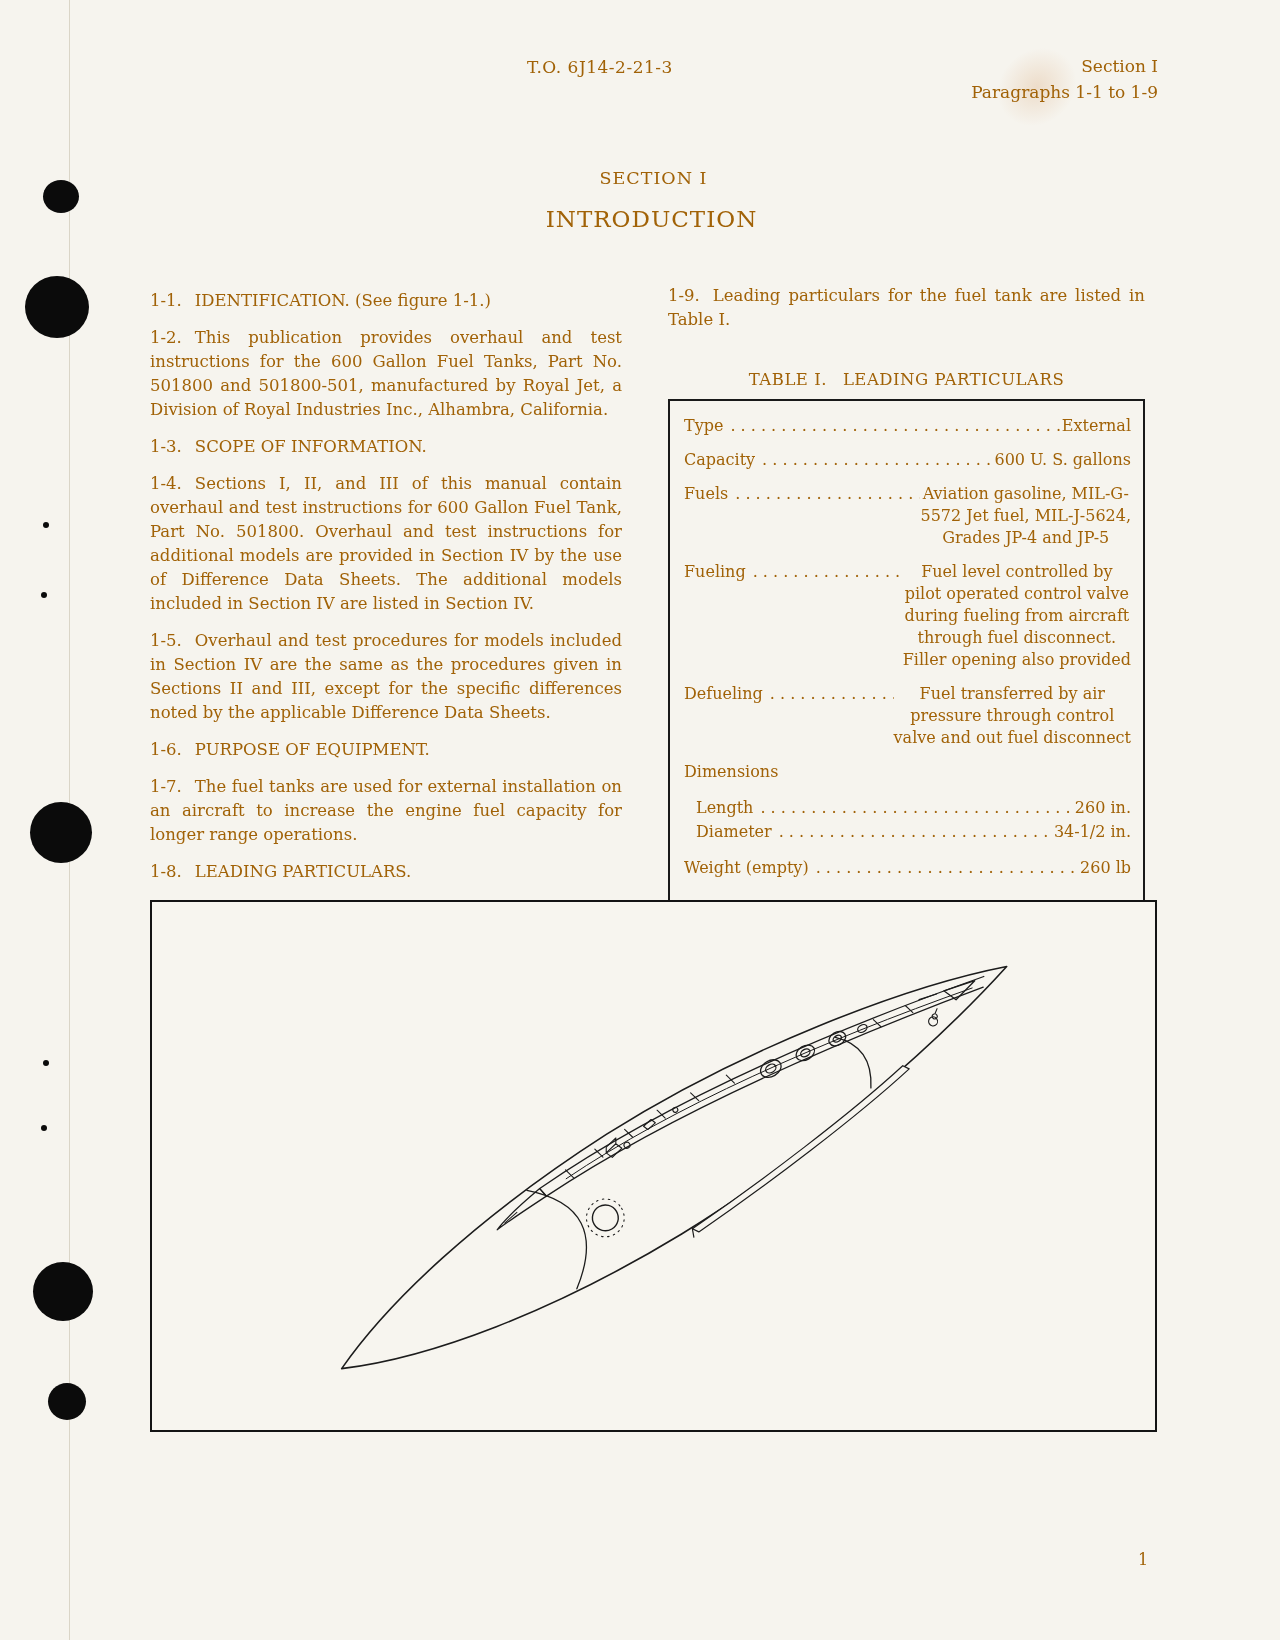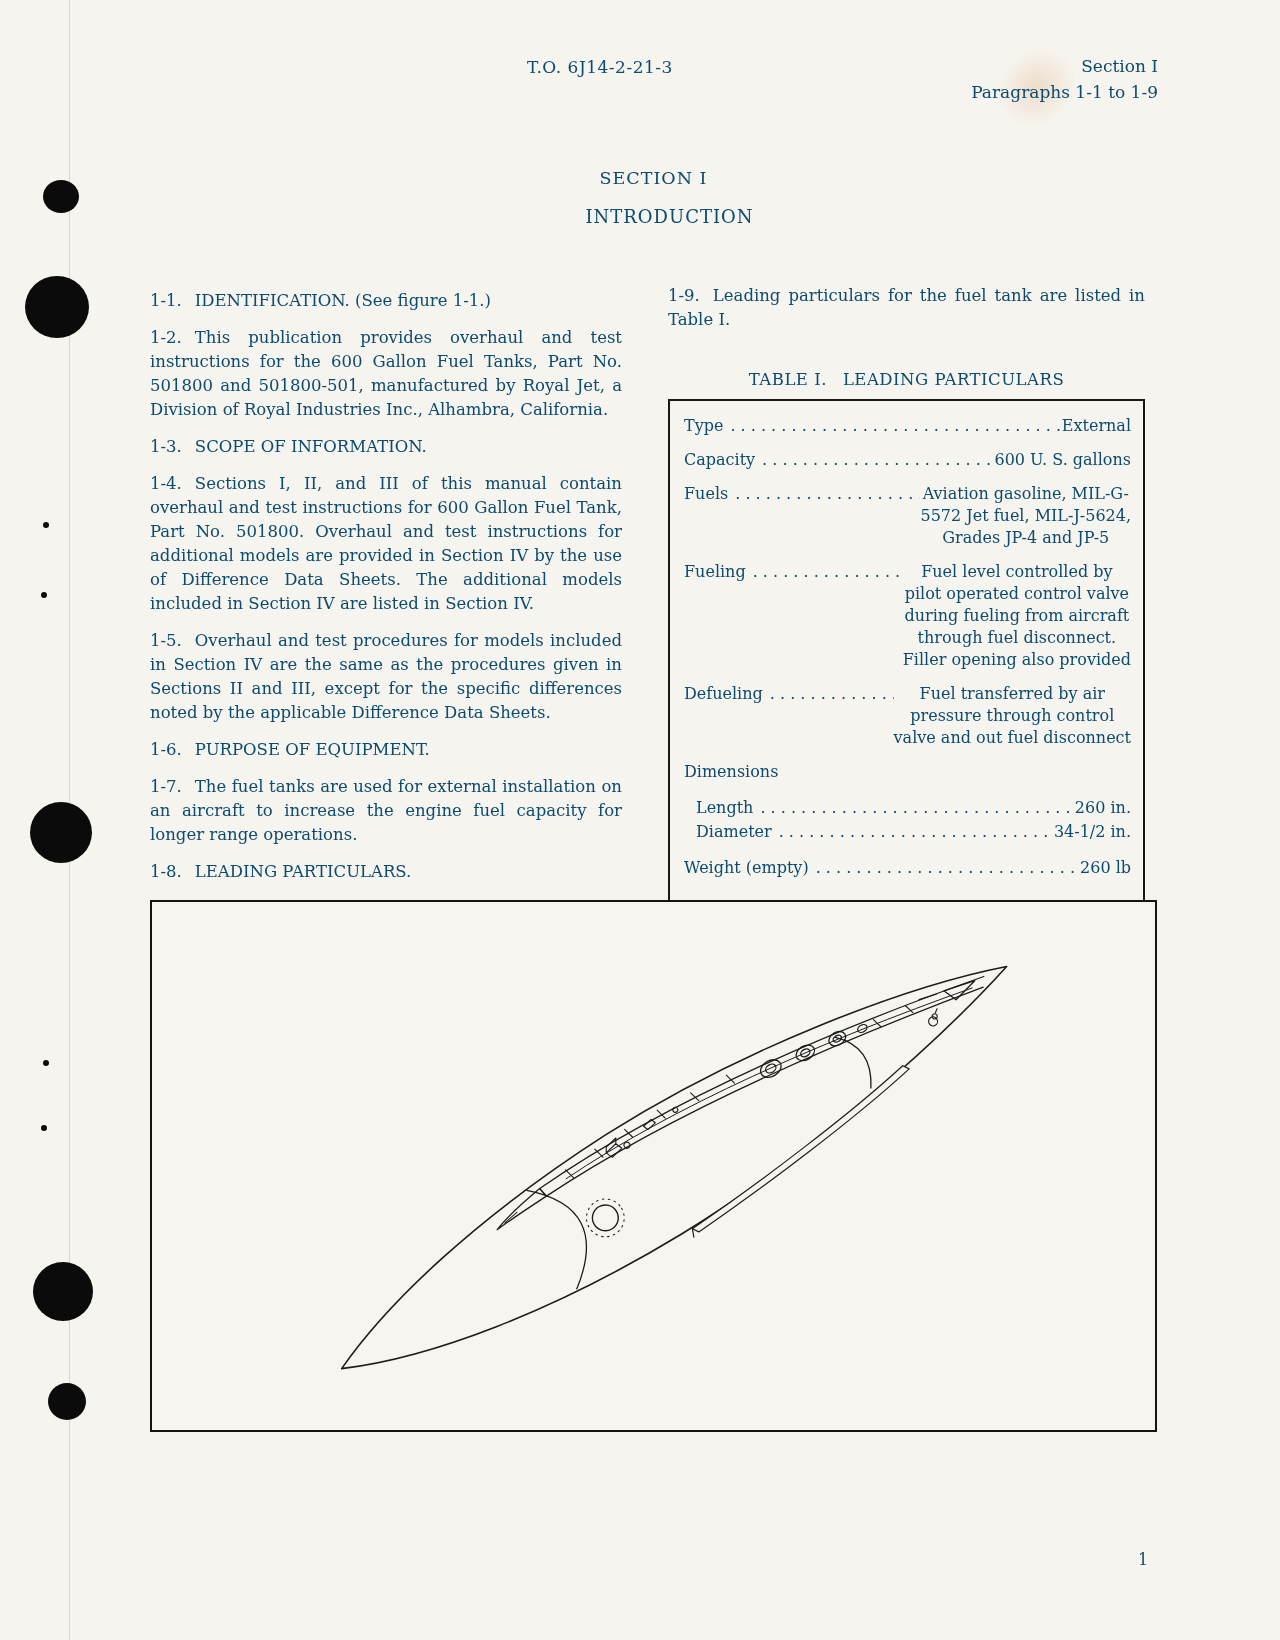--- a/index.html
+++ b/index.html
@@ -1,39 +1,39 @@
 <!DOCTYPE html>
 <html><head>
 <meta charset="utf-8">
 <style>
   html,body { margin:0; padding:0; background:#d8d5cc; }
   .page {
     position:relative; width:1280px; height:1640px;
     background:#f6f4ee; overflow:hidden;
     font-family:"DejaVu Serif","Liberation Serif",serif;
-    color:#0c4a6e;
+    color:#a16207;
   }
   .crease { position:absolute; left:69px; top:0; width:1px; height:1640px;
     background:rgba(185,175,150,0.45); }
   .hole { position:absolute; background:#0b0b0b; border-radius:50%; }
   .stamp {
     position:absolute; left:998px; top:48px; width:78px; height:78px;
     background:radial-gradient(closest-side, rgba(200,125,55,0.20), rgba(200,125,55,0));
     transform:skewX(-8deg);
   }
   
   .to-number { position:absolute; left:440px; top:57px; width:320px;
     text-align:center; font-size:17px; letter-spacing:0.5px; }
   .hdr-right { position:absolute; right:122px; top:53px; text-align:right;
     font-size:17px; line-height:26px; }
   
   .section-title { position:absolute; left:150px; top:168px; width:1007px;
     text-align:center; font-size:17.5px; letter-spacing:1px; }
-  .intro-title { position:absolute; left:166px; top:206px; width:1007px;
-    text-align:center; font-size:18px; letter-spacing:1px; }
+  .intro-title { position:absolute; left:148px; top:206px; width:1007px;
+    text-align:center; font-size:23px; letter-spacing:1px; }
   
   .col-left { position:absolute; left:150px; top:284px; width:472px; }
   .col-right { position:absolute; left:668px; top:284px; width:477px; }
   .para { margin:0 0 13px 0; font-size:16.5px; line-height:24px;
     text-align:justify; }
   .para.head { margin-top:5px; }
   .pnum { margin-right:13px; }
   
   .table-title { margin:38px 0 10px 0; text-align:center; font-size:16.5px;
     letter-spacing:0.5px; }

